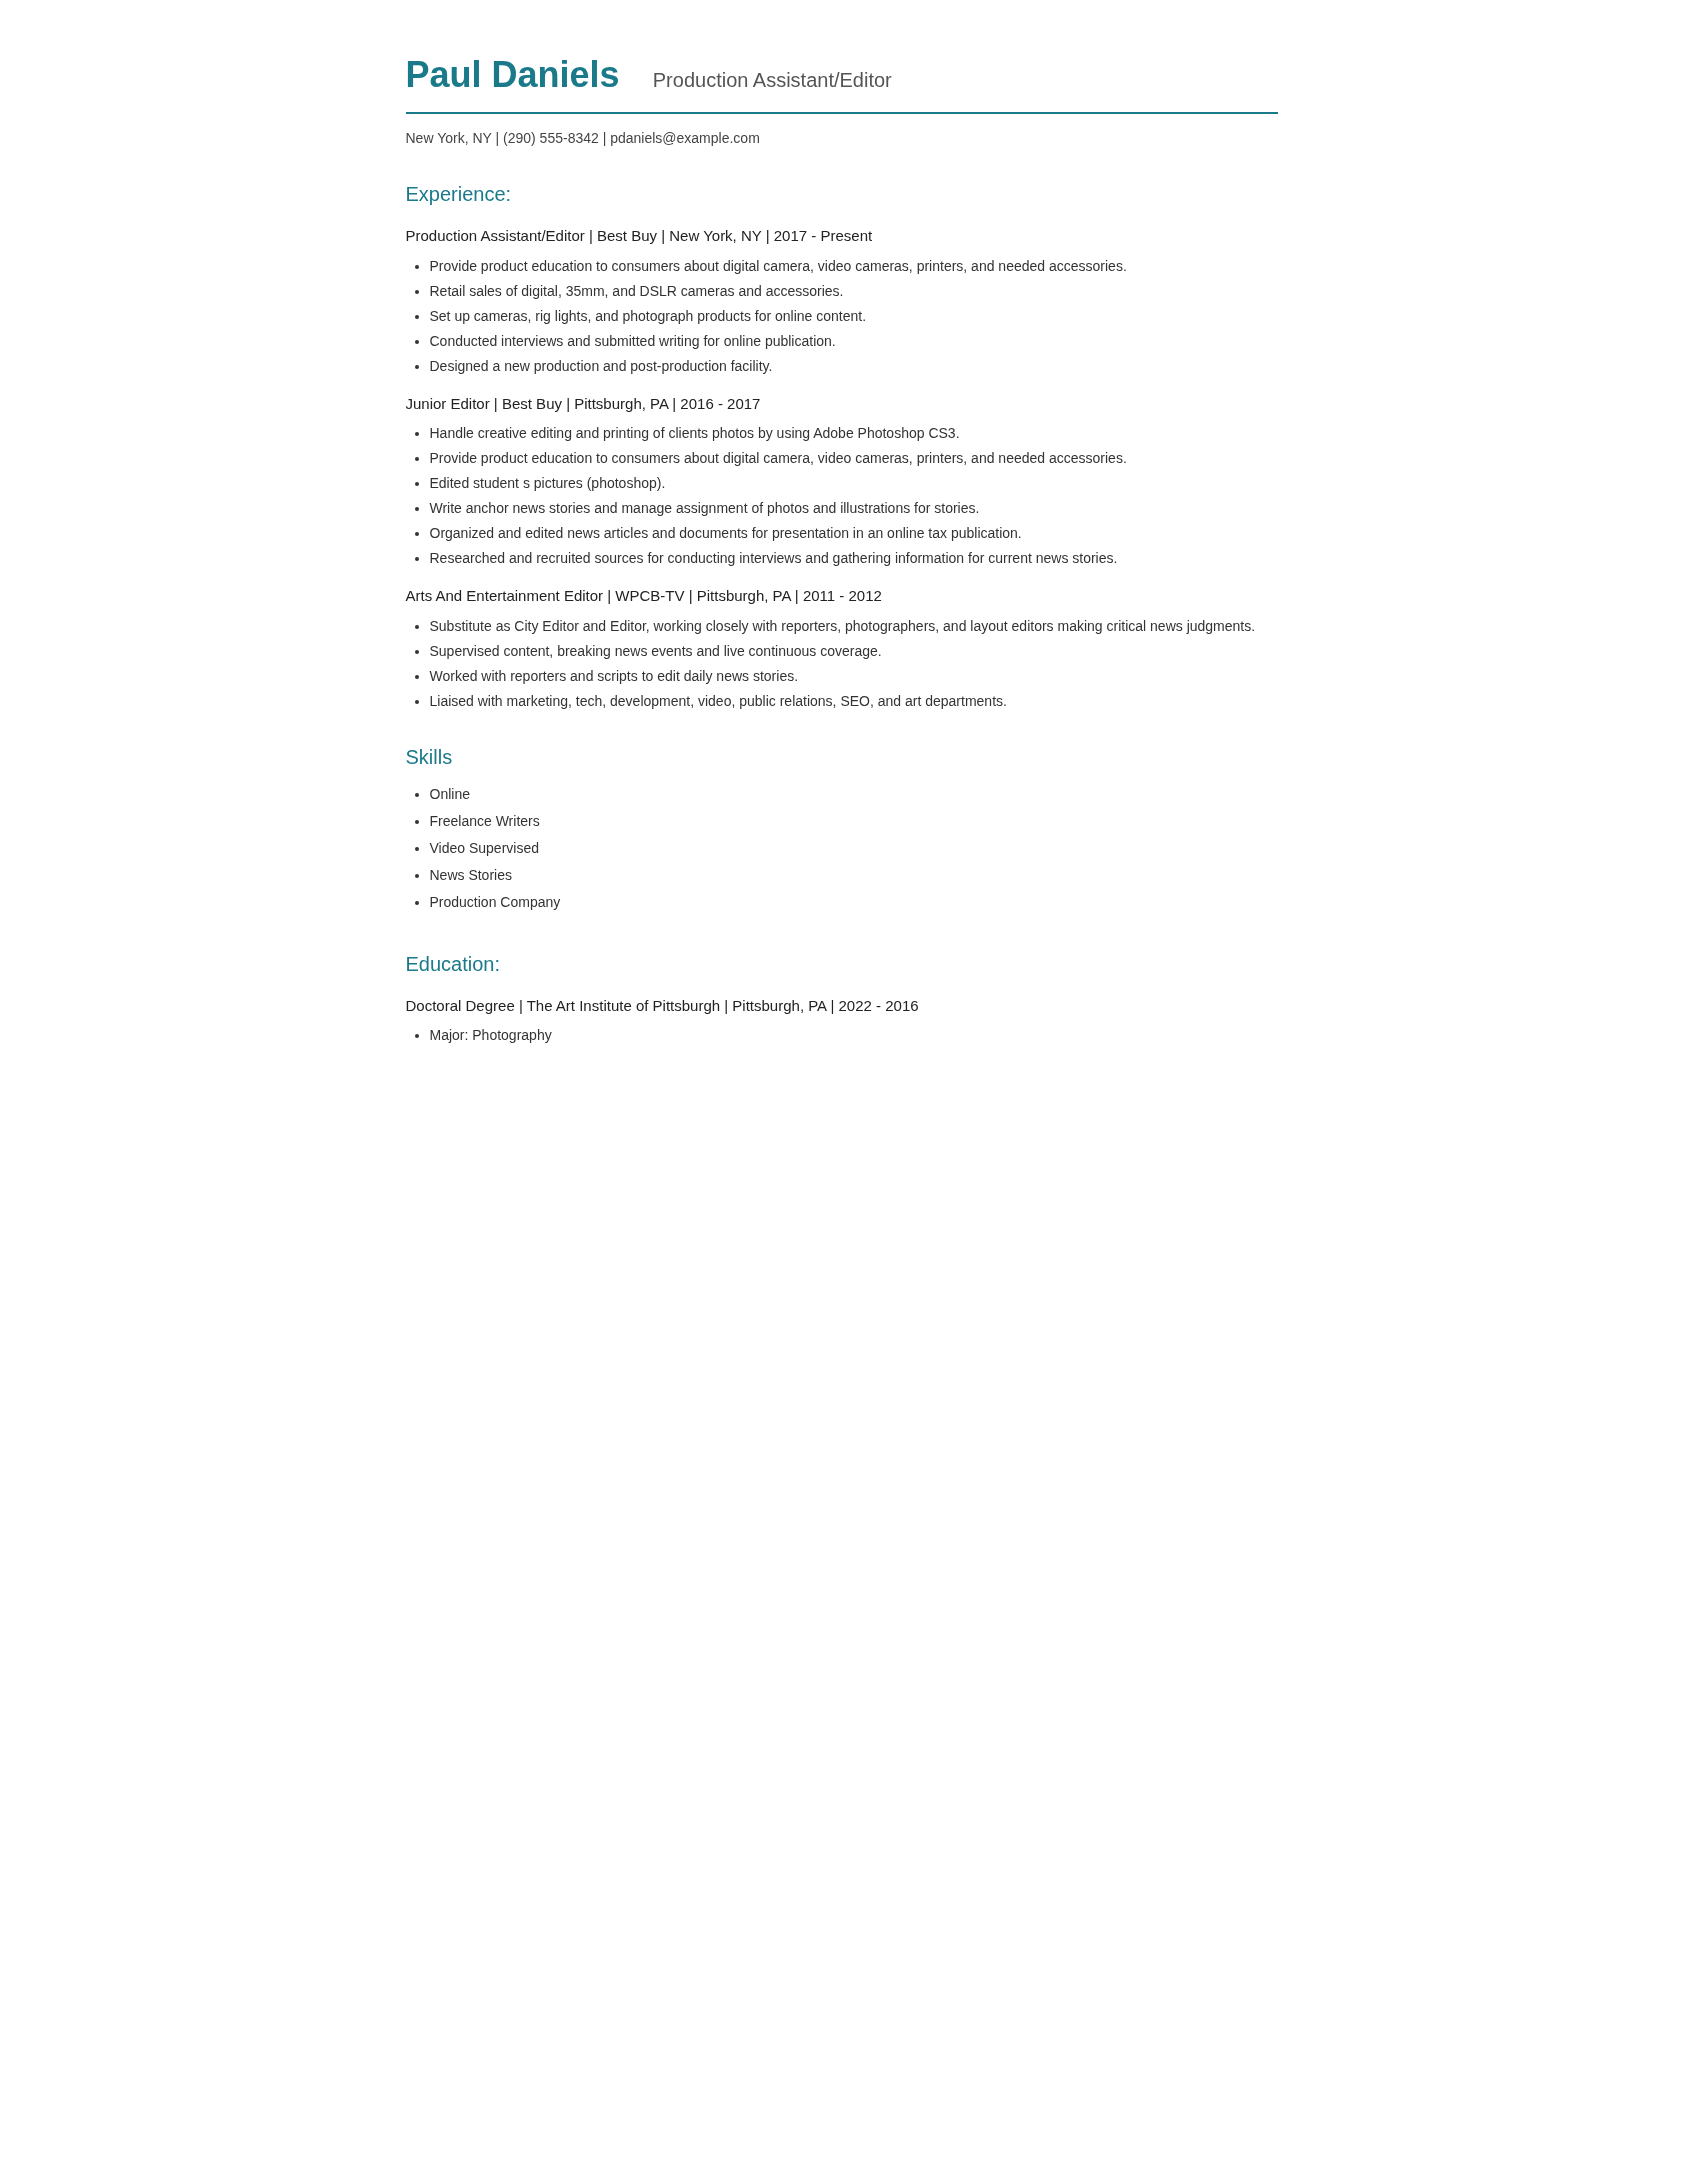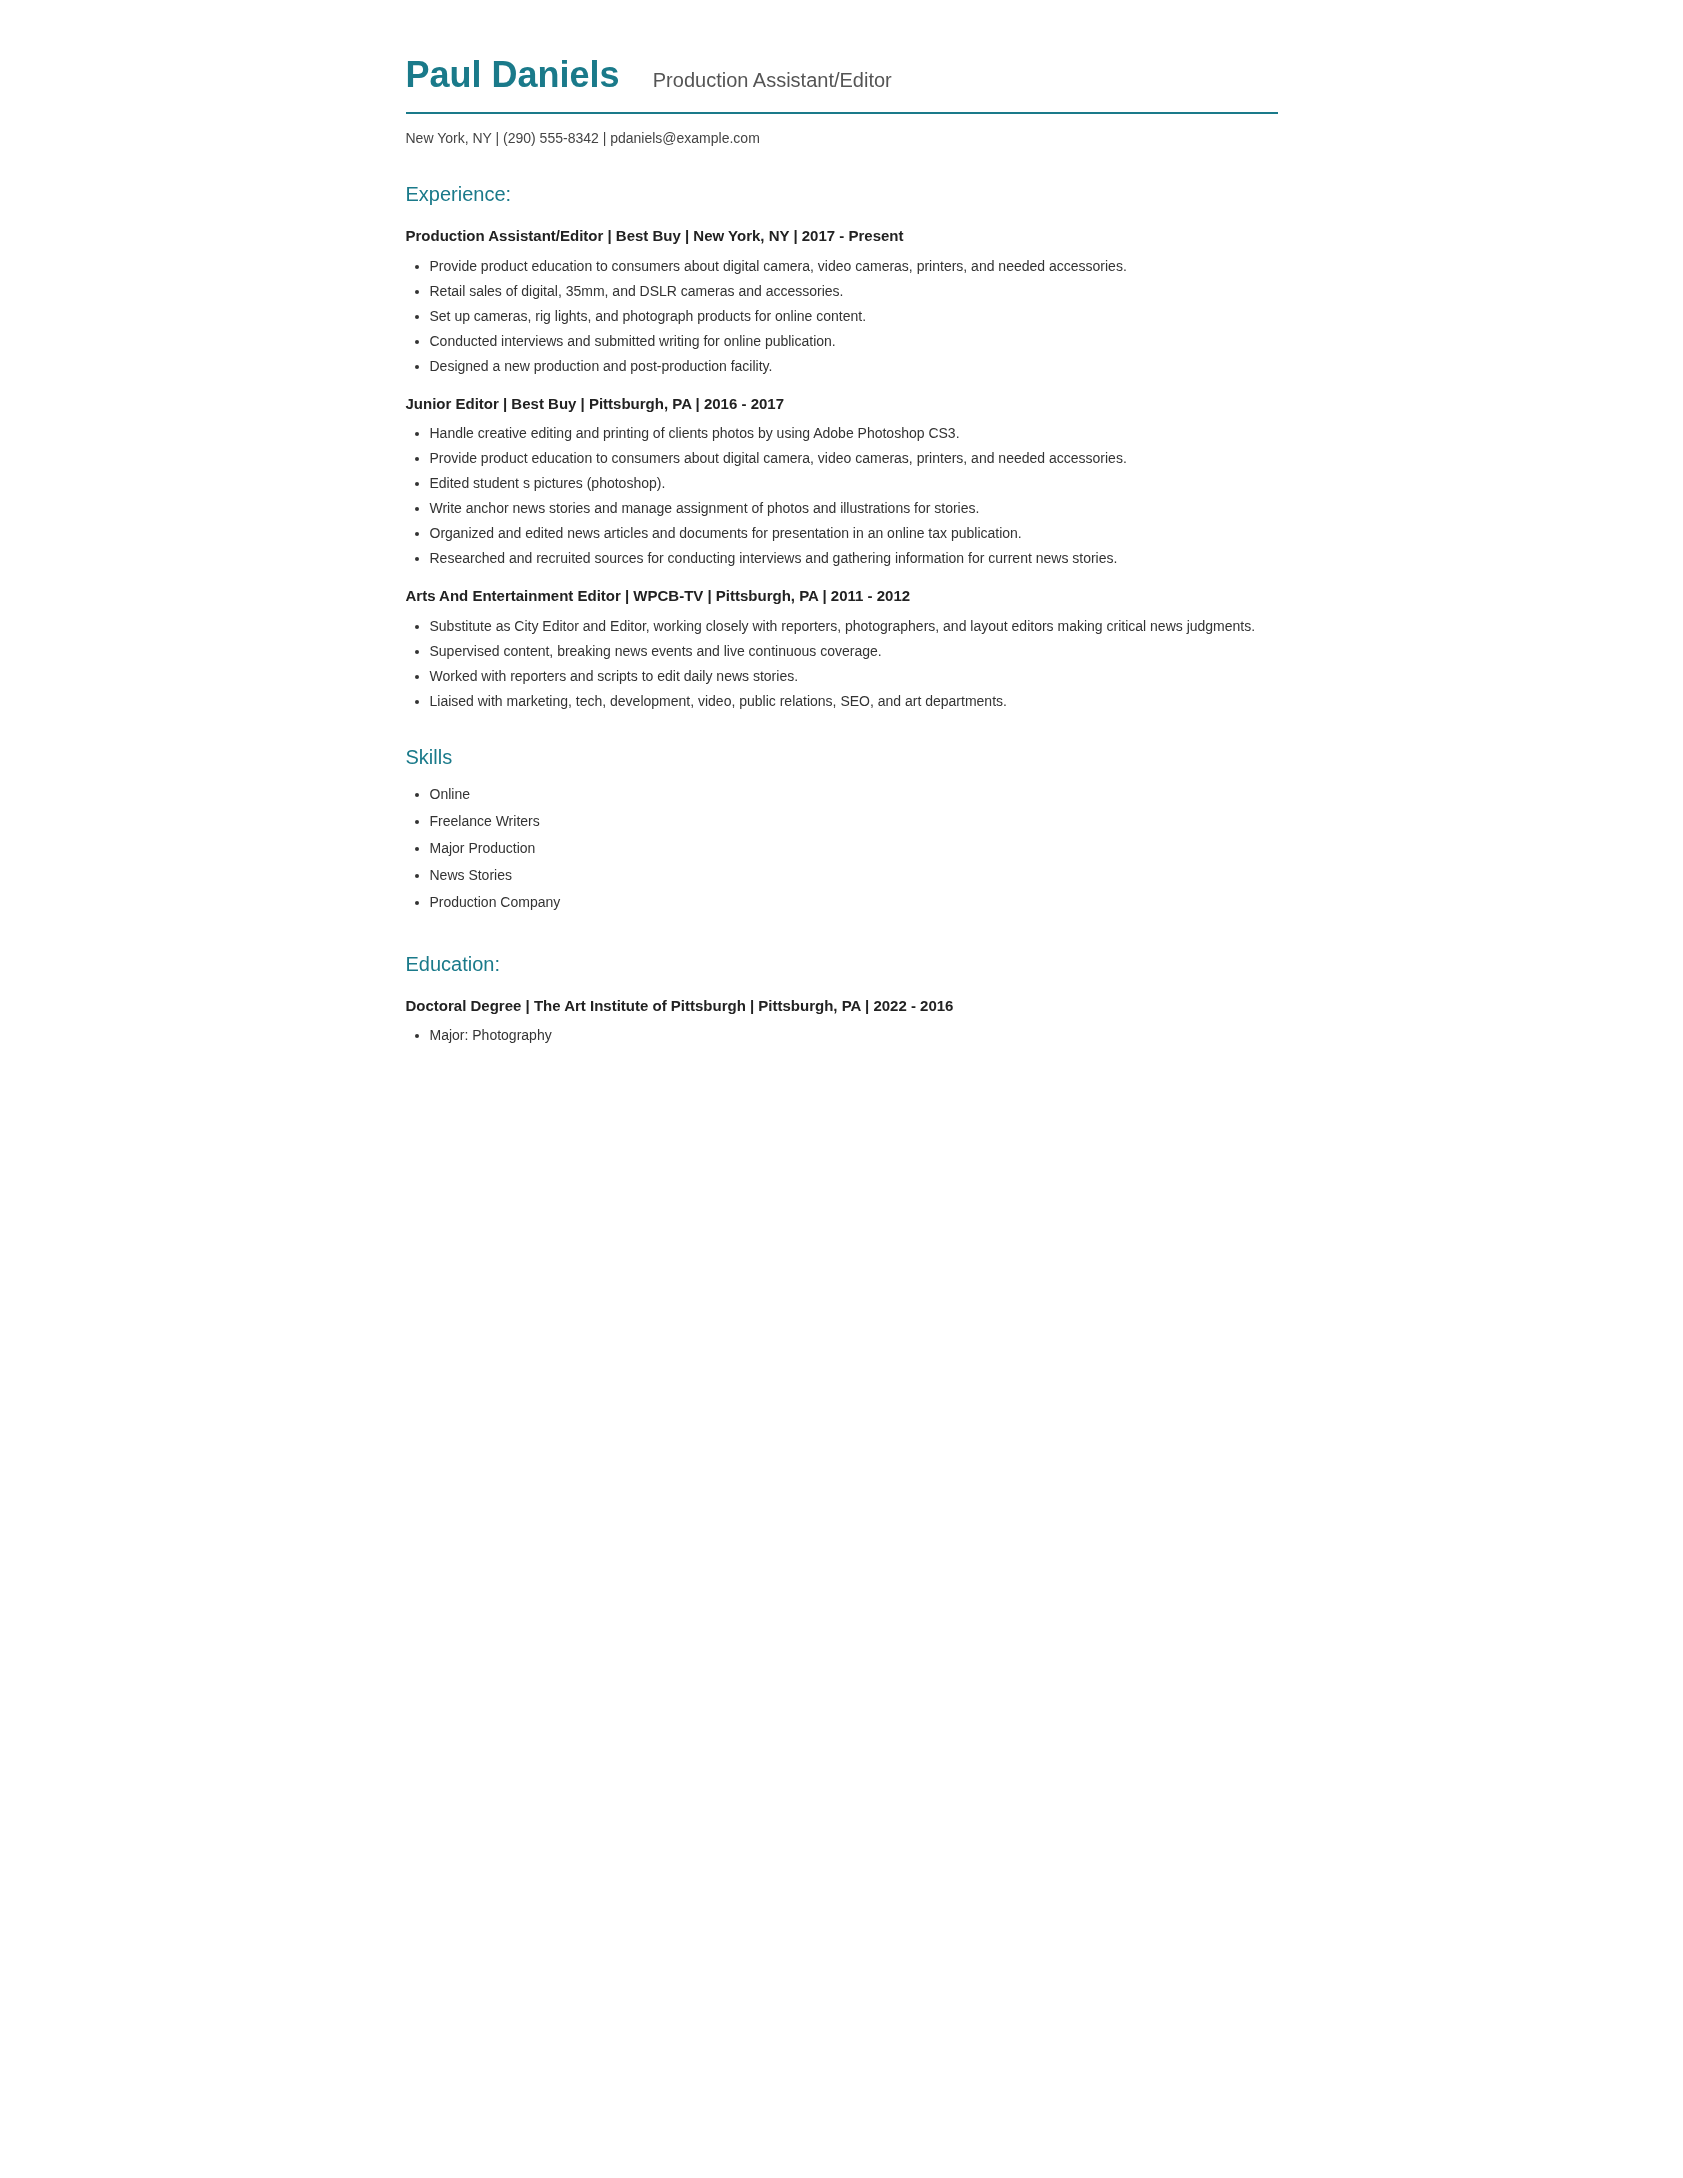--- a/index.html
+++ b/index.html
@@ -49,21 +49,21 @@
     .section-title {
       font-size: 20px;
       font-weight: normal;
       color: #1a7a8a;
       margin-bottom: 12px;
       margin-top: 30px;
     }
 
     .job-title {
       font-size: 15px;
-      font-weight: bold;
+      font-weight: normal;
       color: #222;
       margin-bottom: 8px;
       margin-top: 16px;
     }
 
     ul.bullet-list {
       list-style-type: disc;
       padding-left: 24px;
       margin-bottom: 10px;
     }
@@ -145,21 +145,21 @@
   </div>
 </div>
 
 <div>
   <div class="section-title">Skills</div>
   <div class="skills-grid">
     <div class="skills-col">
       <ul>
         <li>Online</li>
         <li>Freelance Writers</li>
-        <li>Major Production</li>
+        <li>Video Supervised</li>
         <li>News Stories</li>
         <li>Production Company</li>
       </ul>
     </div>
   </div>
 </div>
 
 <div class="education-section">
   <div class="section-title">Education:</div>
   <div>

